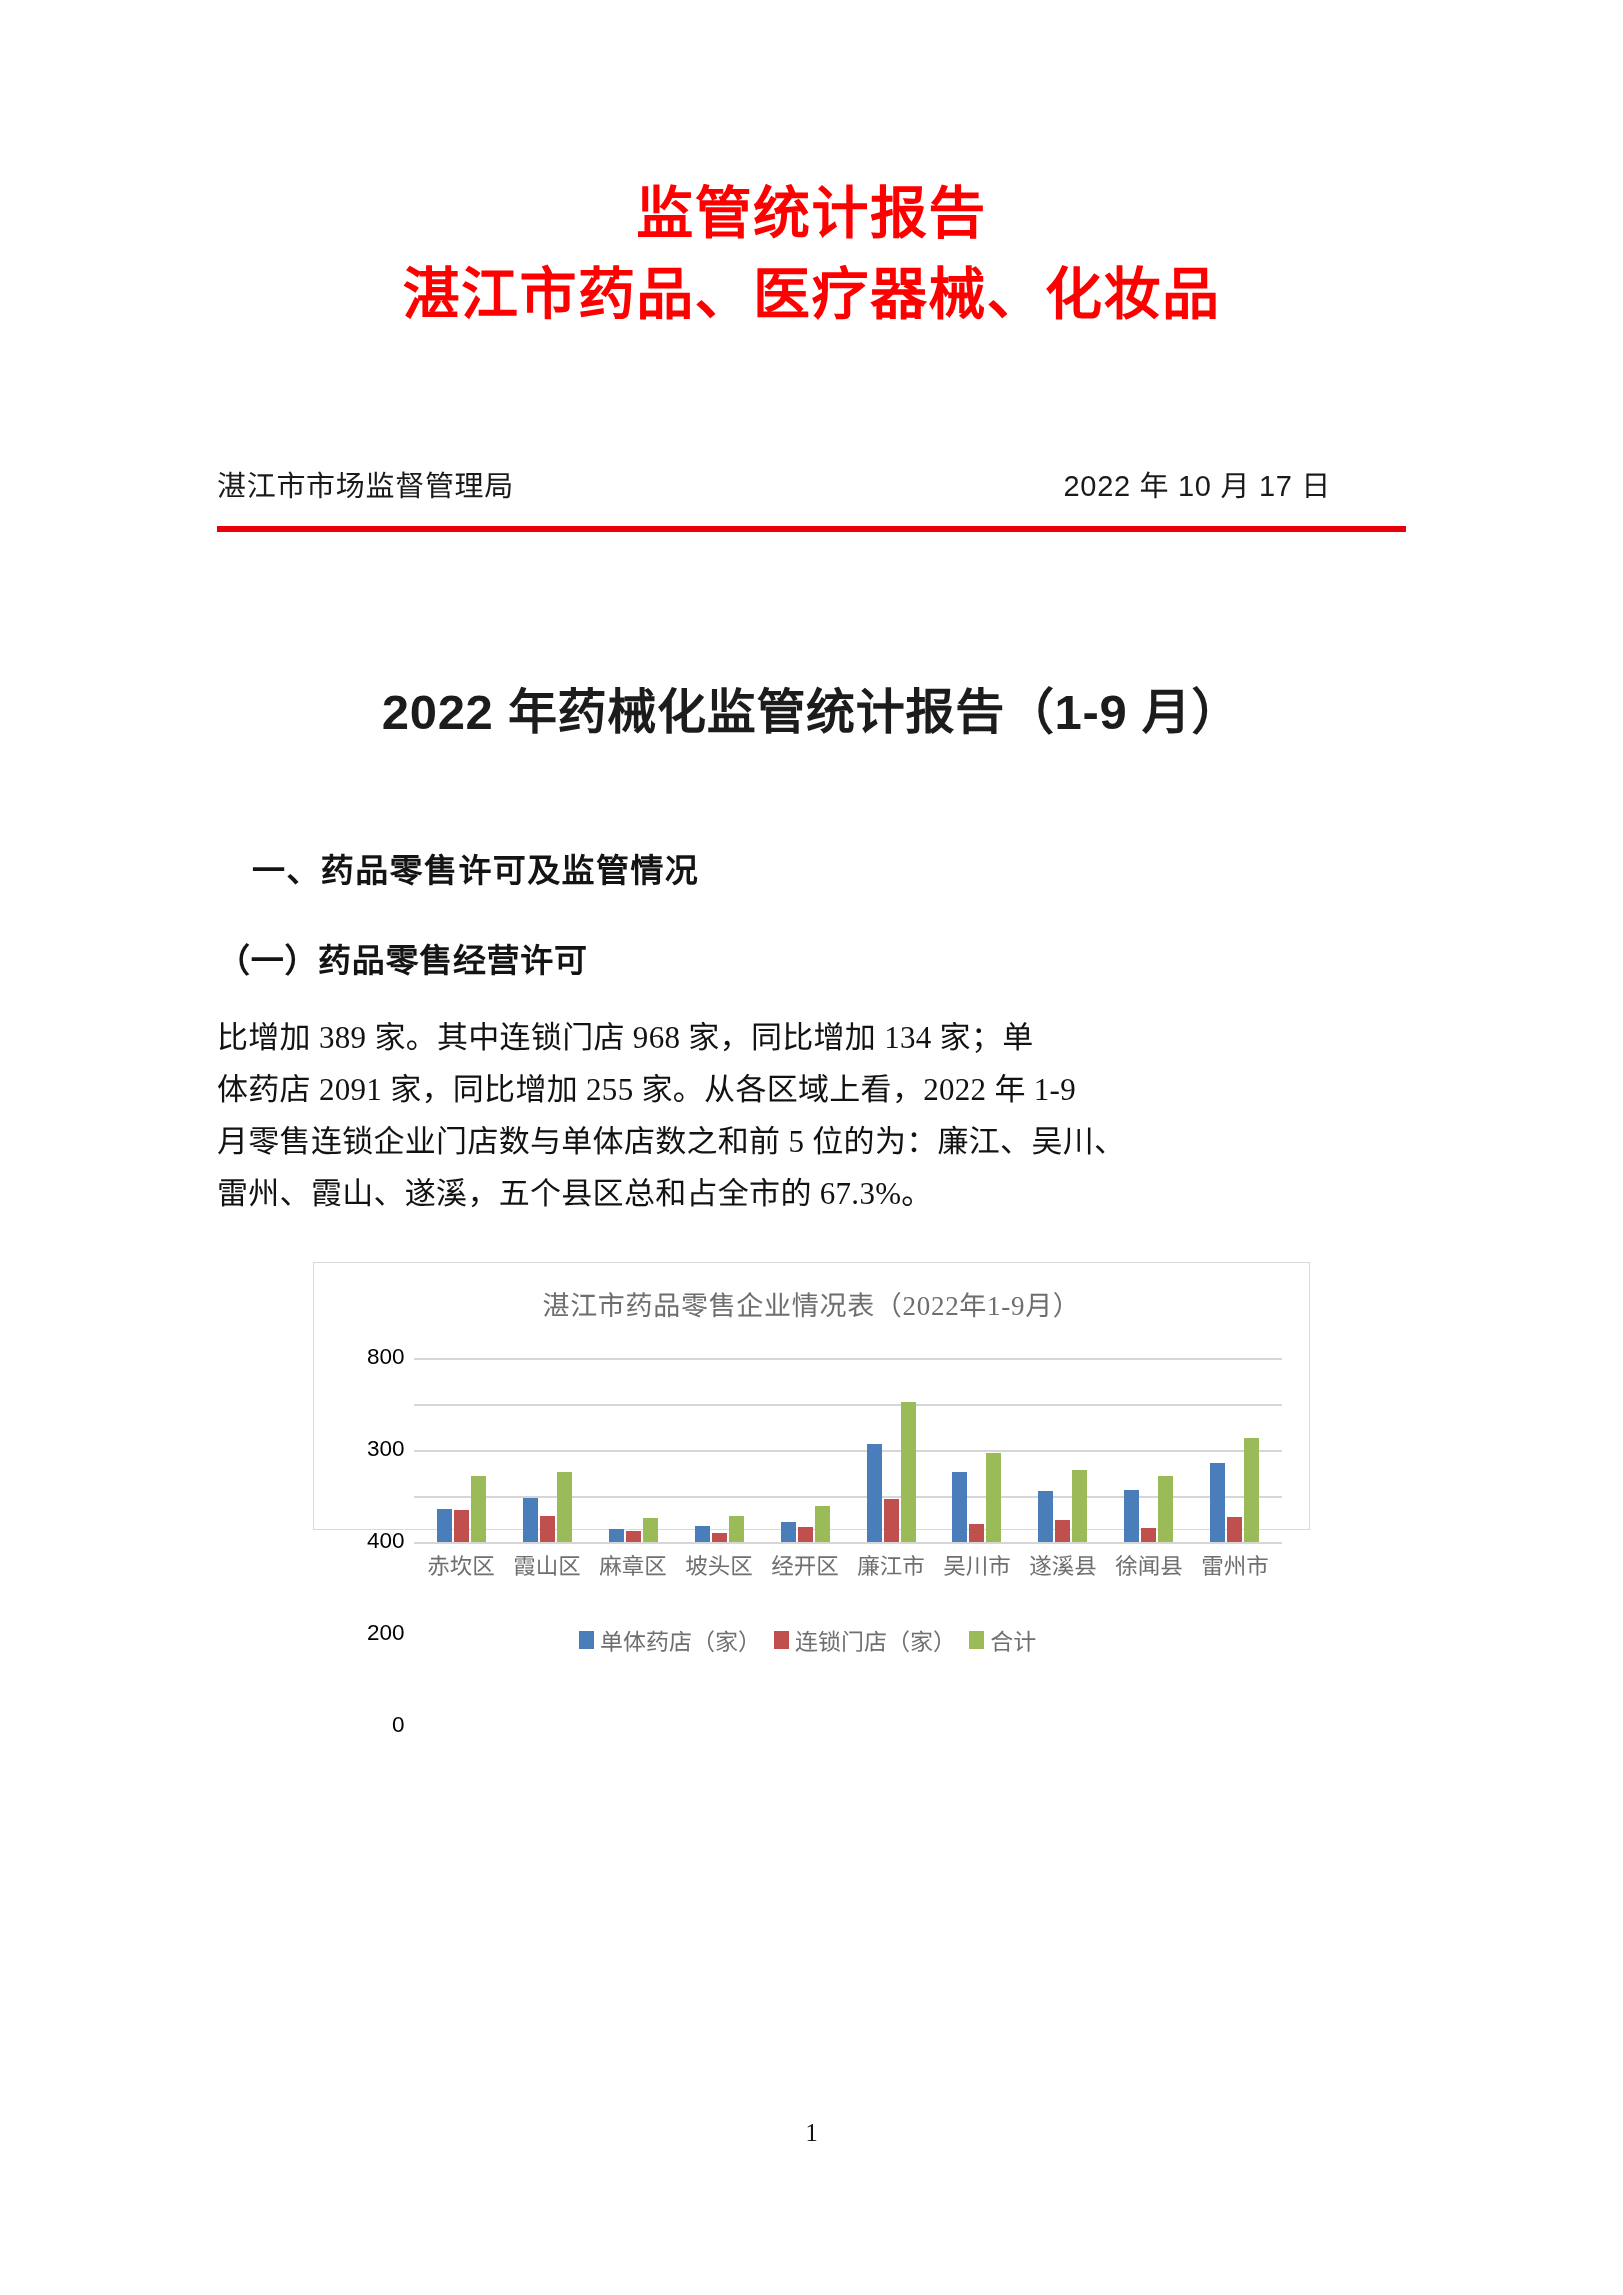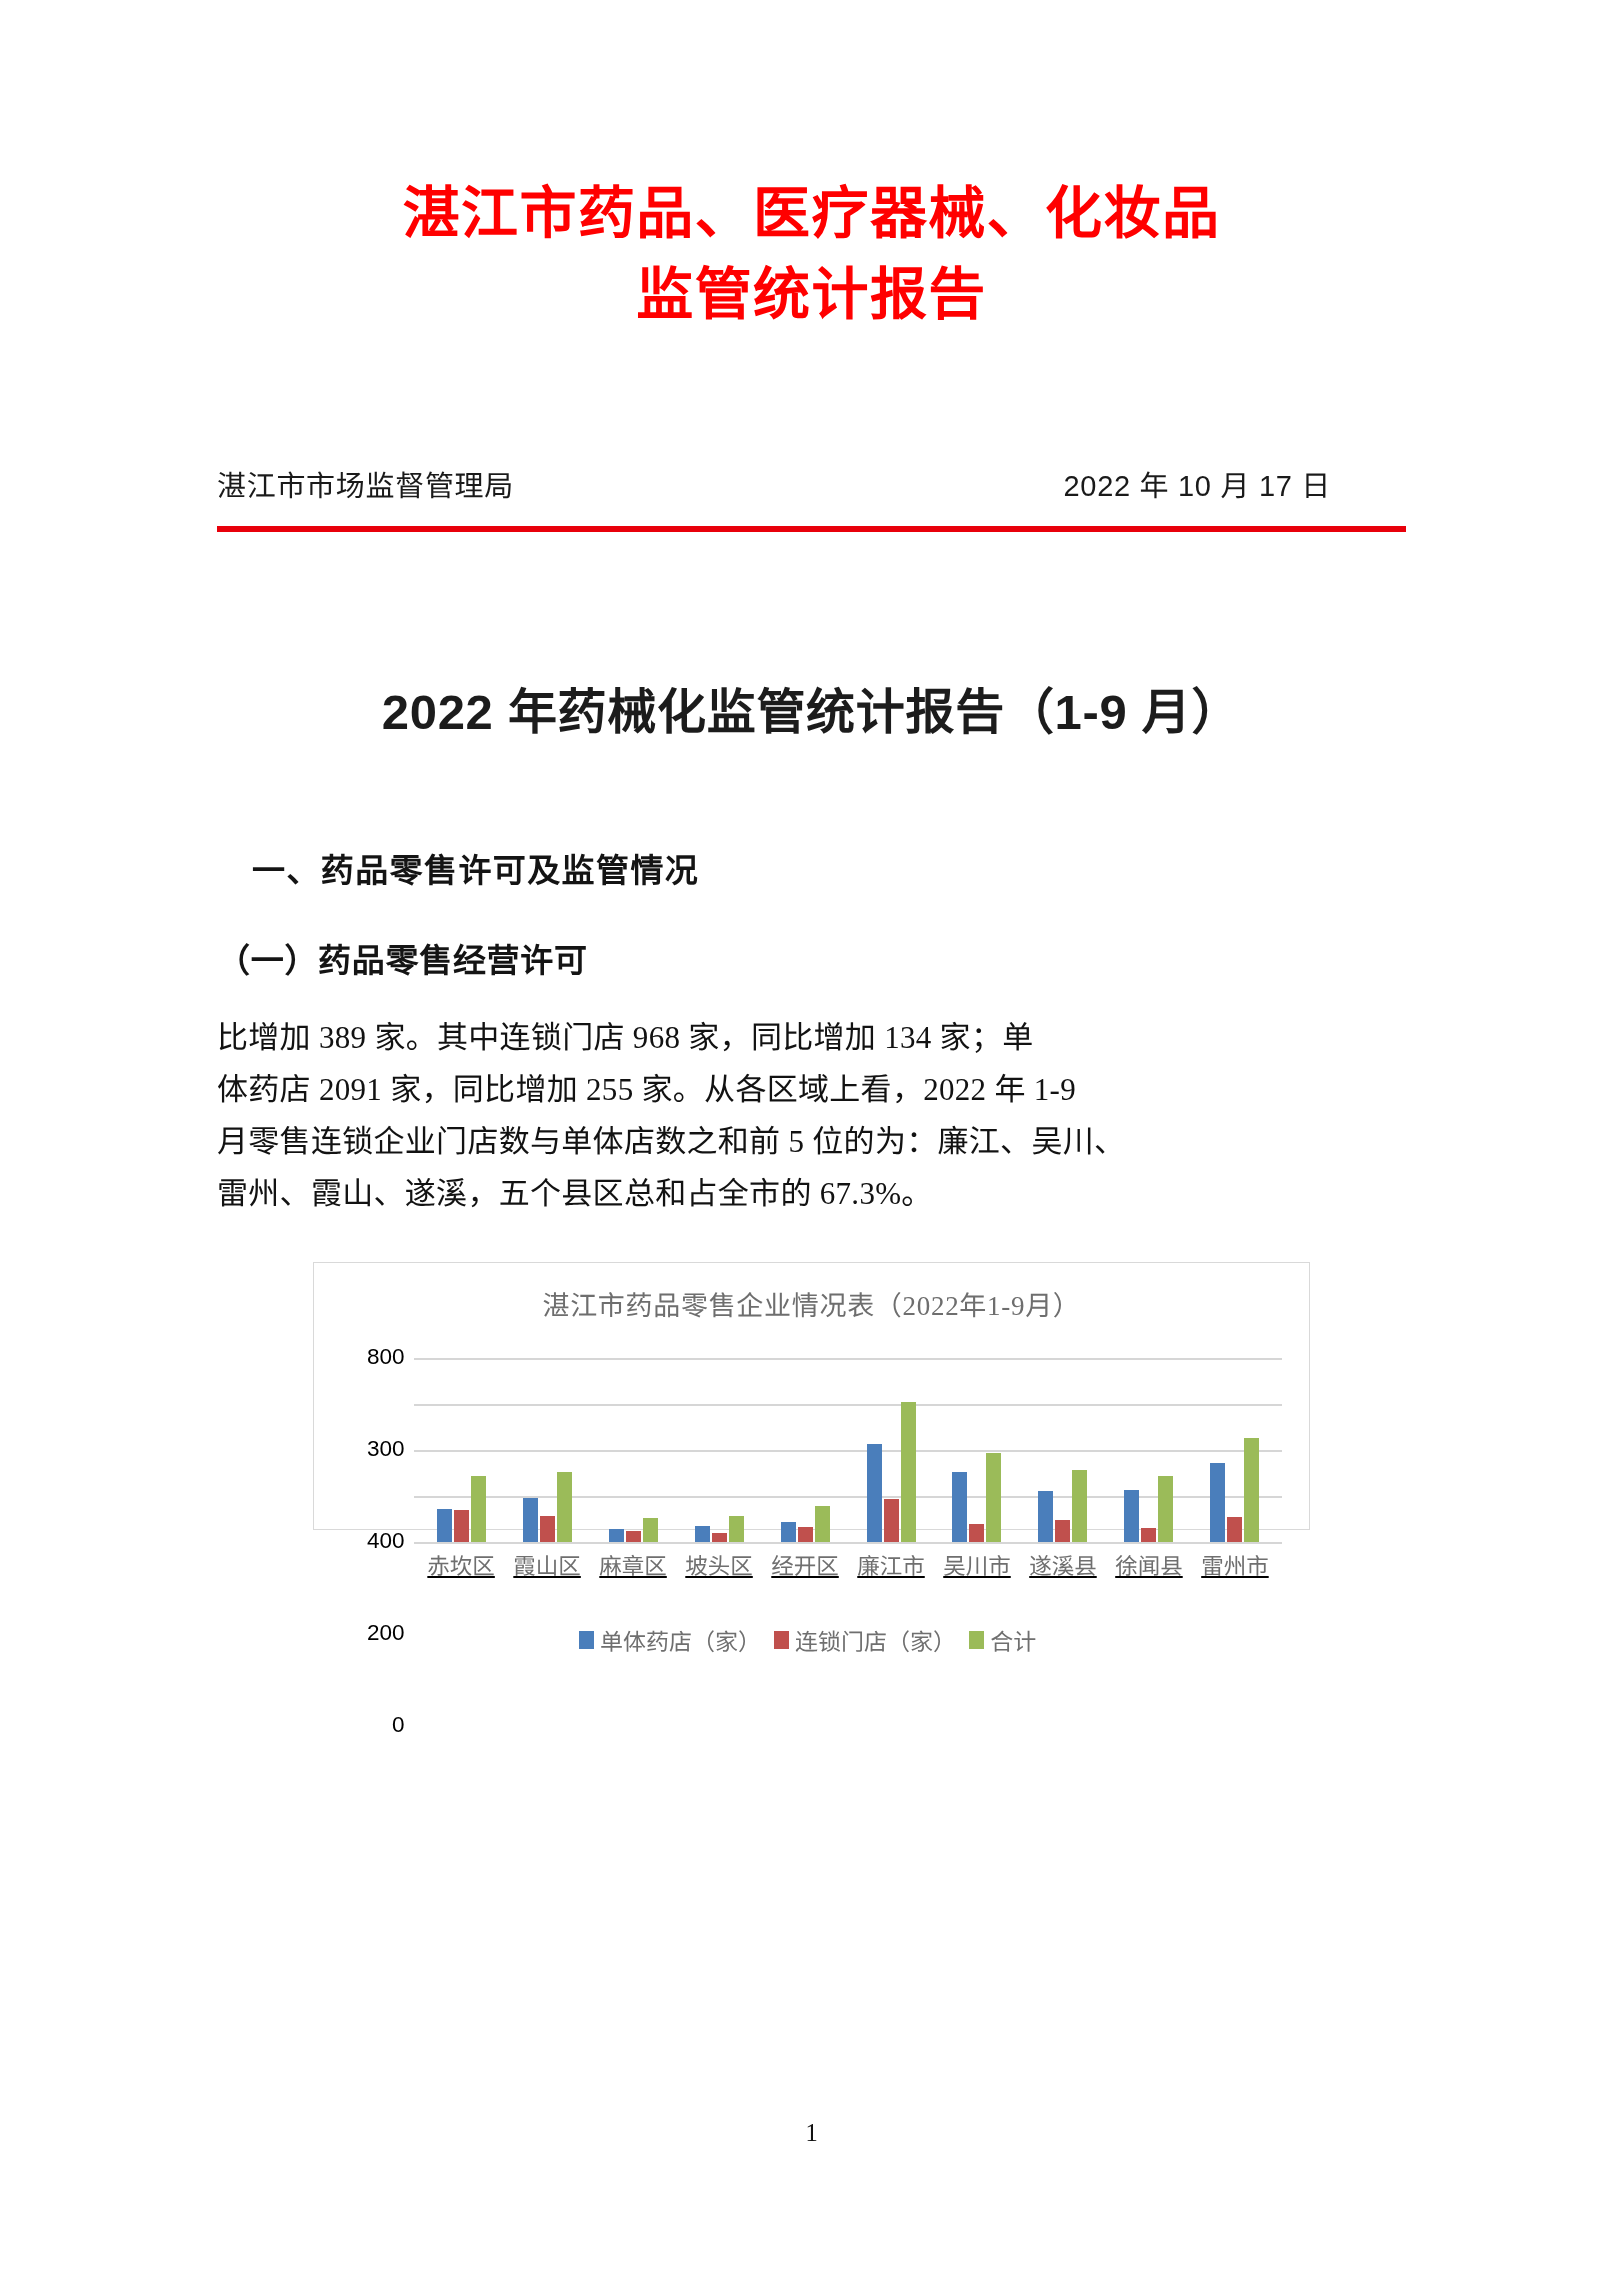--- a/index.html
+++ b/index.html
@@ -159,21 +159,20 @@
 
   .xlabels {
     position: absolute;
     left: 100px;
     right: 27px;
     top: 285px;
     display: flex;
     justify-content: flex-start;
     padding: 0 4.1px;
     box-sizing: border-box;
-    text-decoration: underline;
   }
   .xlabel {
     flex: 1 1 0;
     text-align: center;
     font-family: "Liberation Serif", "DejaVu Serif", serif;
     font-size: 22.5px;
     color: #6f6f6f;
     white-space: nowrap;
   }
   .legend {
@@ -208,22 +207,22 @@
     font-size: 24.5px;
     color: #111111;
   }
 </style>
 </head>
 <body>
 
 <div class="page">
 
   <div class="masthead">
+    <div class="masthead-line">监管统计报告</div>
     <div class="masthead-line">湛江市药品、医疗器械、化妆品</div>
-    <div class="masthead-line">监管统计报告</div>
   </div>
 
   <div class="issuer-row">
     <div class="issuer-org">湛江市市场监督管理局</div>
     <div class="issuer-date">2022 年 10 月 17 日</div>
   </div>
   <div class="red-rule"></div>
 
   <div class="report-heading">2022 年药械化监管统计报告（1-9 月）</div>
 

